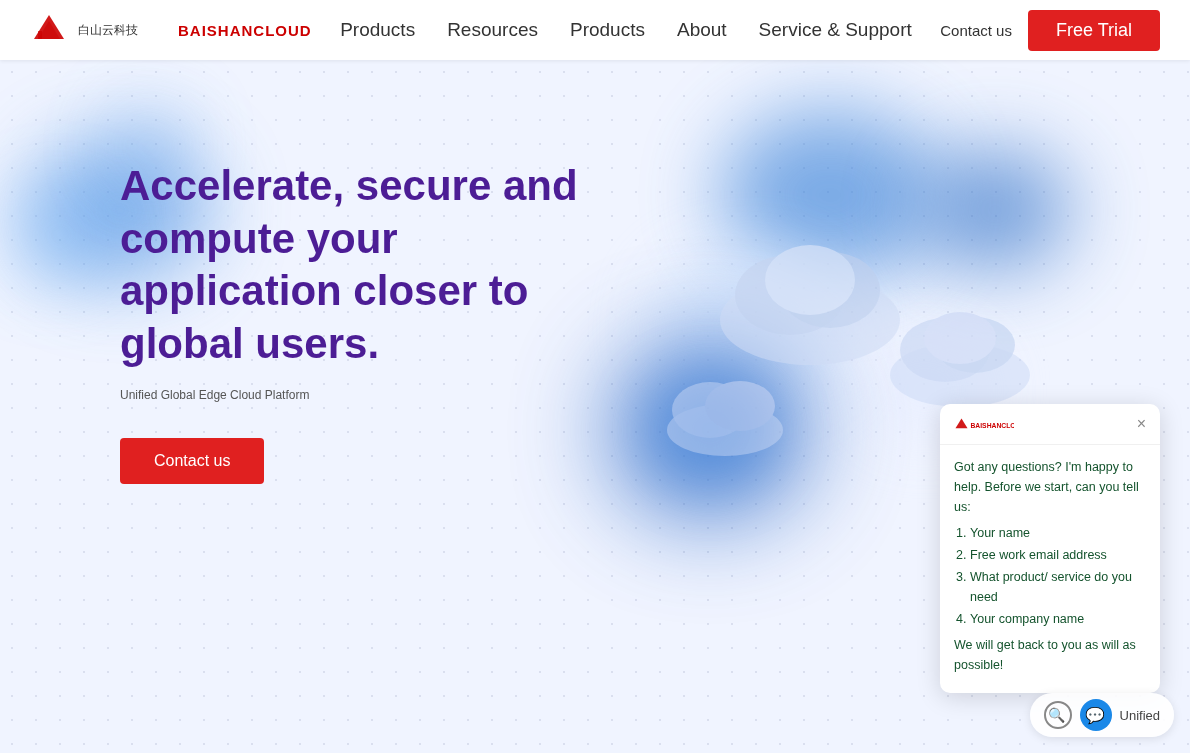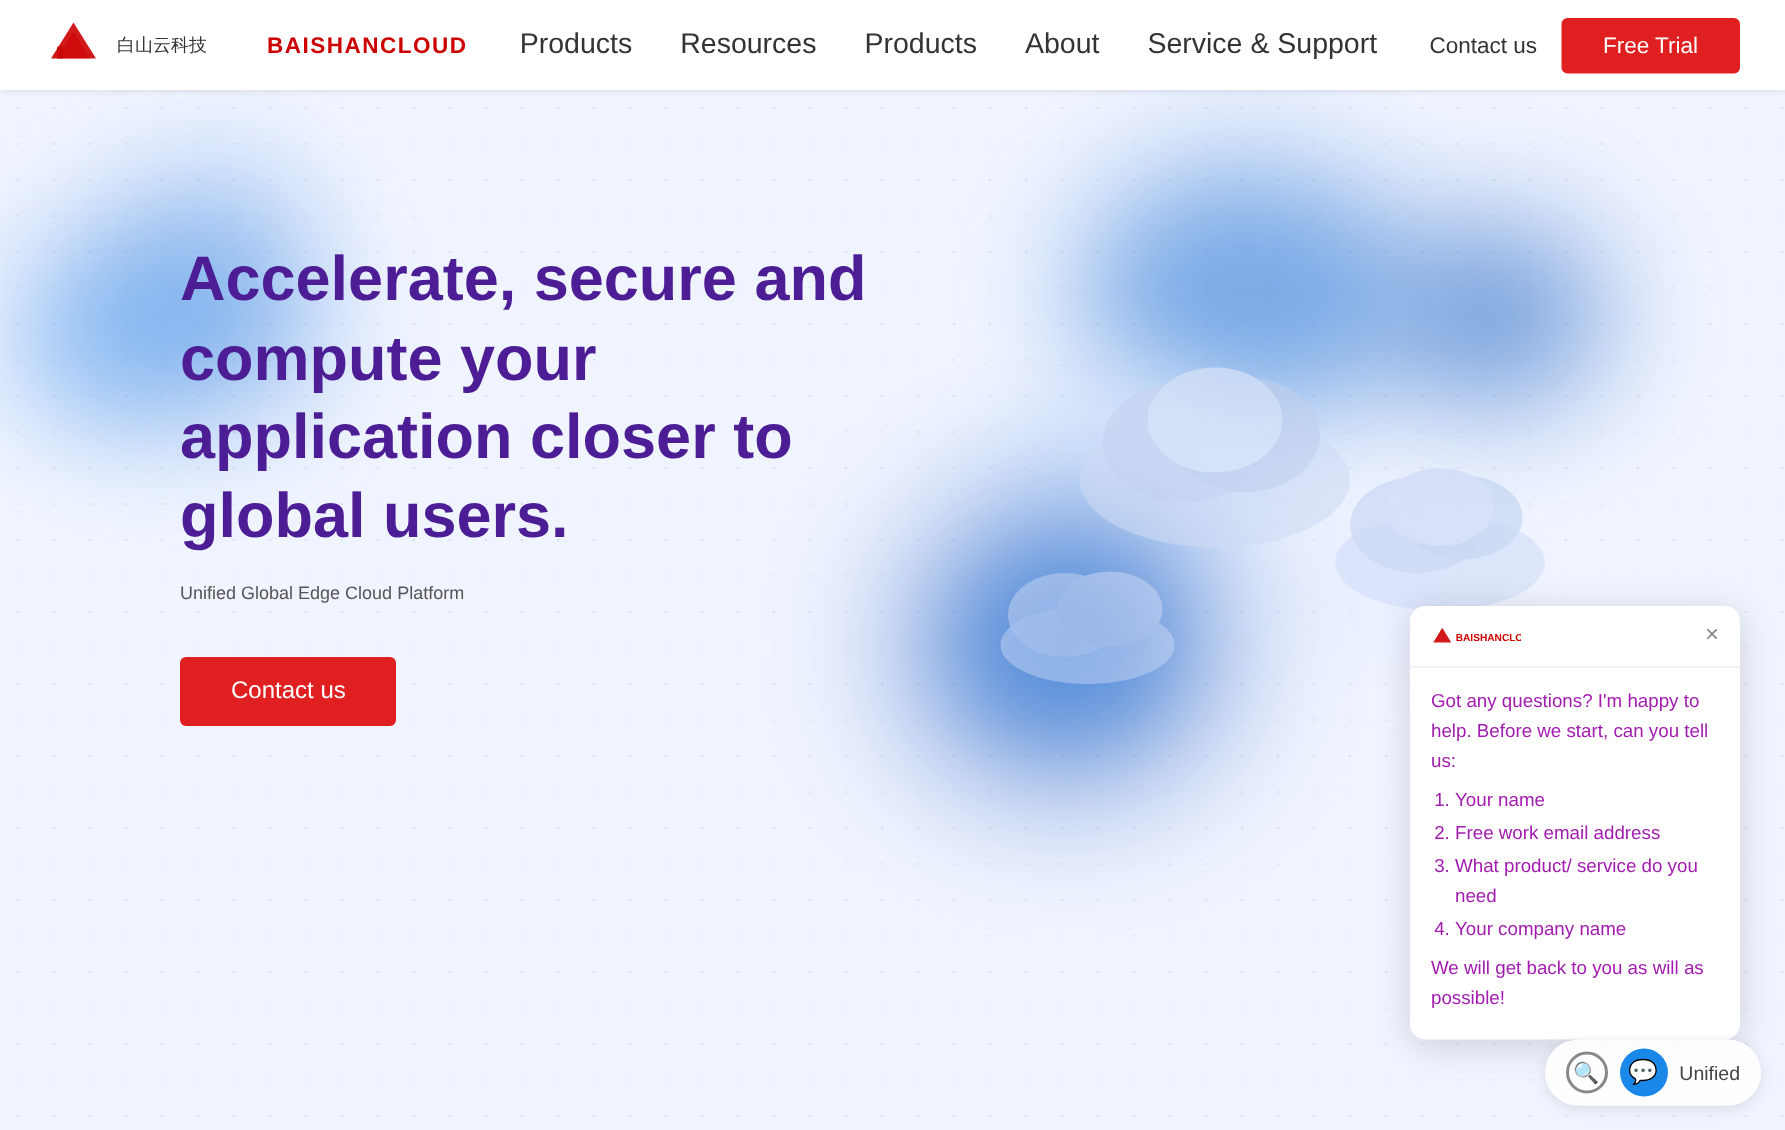--- a/index.html
+++ b/index.html
@@ -16,21 +16,21 @@
     .logo-icon { width: 38px; height: 38px; }
     .logo-text { display: flex; flex-direction: row; gap: 40px; }
     .logo-cn { font-size: 12px; color: #333; font-weight: 500; }
     .logo-en { font-size: 15px; font-weight: 700; color: #c00; letter-spacing: 1px; }
     .navbar-nav { display: flex; align-items: center; gap: 32px; }
     .nav-item { font-size: 19px; color: #333; cursor: pointer; text-decoration: none; }
     .navbar-right { display: flex; align-items: center; gap: 16px; }
     .contact-link { font-size: 15px; color: #333; cursor: pointer; }
     .free-trial-btn {
       background: #e02020; color: #fff; border: none; border-radius: 4px;
-      padding: 10px 28px; font-size: 15px; cursor: pointer; font-weight: 500;
+      padding: 10px 28px; font-size: 18px; cursor: pointer; font-weight: 500;
     }
 
     
     .hero {
       position: absolute; top: 60px; left: 0; width: 100%; height: calc(100% - 60px);
       background: #f0f4ff;
       overflow: hidden;
     }
     
     .hero::before {
@@ -80,21 +80,21 @@
     }
     .chat-header {
       display: flex; align-items: center; justify-content: space-between;
       padding: 10px 14px; border-bottom: 1px solid #f0f0f0;
     }
     .chat-logo { width: 80px; height: 20px; display: flex; align-items: center; }
     .chat-logo-svg { width: 60px; }
     .chat-close {
       font-size: 16px; color: #888; cursor: pointer; line-height: 1;
     }
-    .chat-body { padding: 12px 14px; font-size: 12.5px; color: #a21caf; line-height: 1.6; }
+    .chat-body { padding: 12px 14px; font-size: 12.5px; color: #14532d; line-height: 1.6; }
     .chat-body p { margin-bottom: 6px; }
     .chat-body ol { padding-left: 16px; margin-bottom: 6px; }
     .chat-body ol li { margin-bottom: 2px; }
 
     
     .revalin-badge {
       position: absolute; bottom: 16px; right: 16px;
       background: rgba(255,255,255,0.9); border-radius: 50px;
       padding: 6px 14px; display: flex; align-items: center; gap: 8px;
       box-shadow: 0 2px 10px rgba(0,0,0,0.1); z-index: 60;

